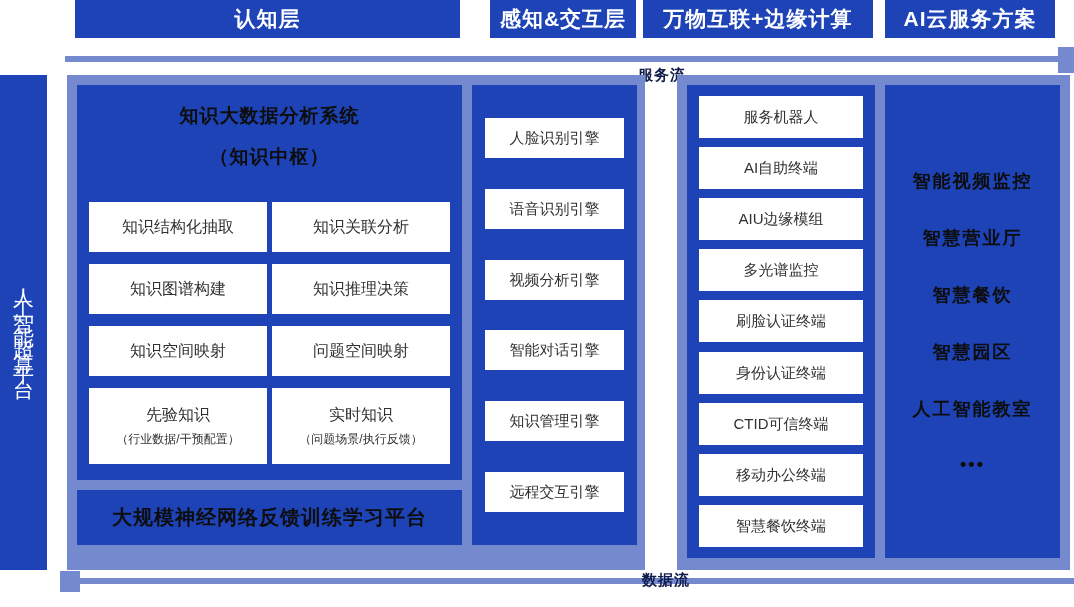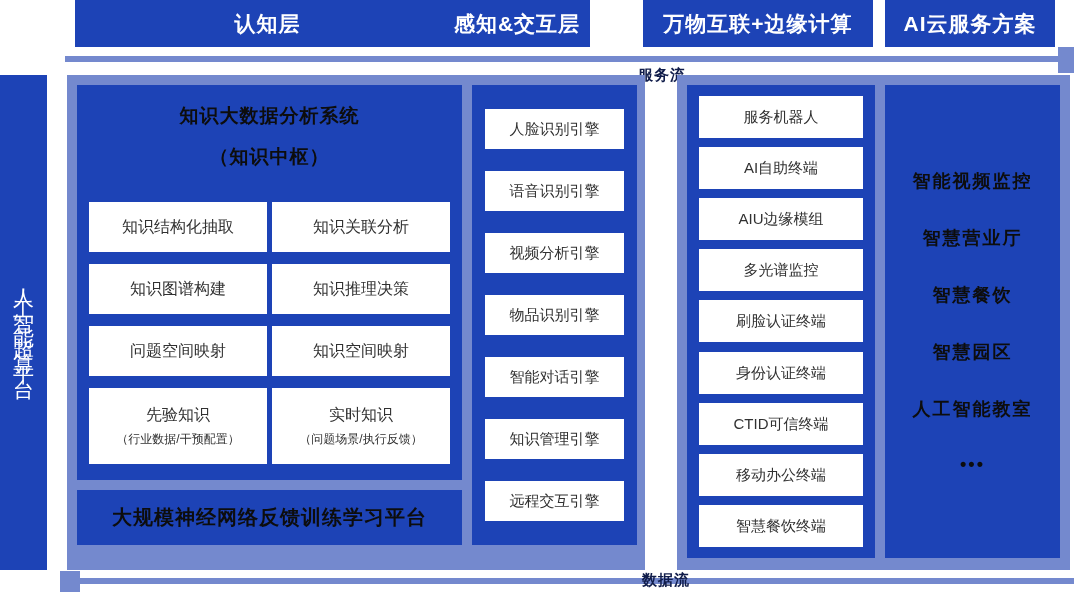--- a/index.html
+++ b/index.html
@@ -1,24 +1,24 @@
 <!DOCTYPE html>
 <html><head>
 <meta charset="utf-8">
 <style>
   html,body{margin:0;padding:0;background:#ffffff;}
   body{font-family:"Liberation Sans","DejaVu Sans",sans-serif;}
   .canvas{position:relative;width:1074px;height:607px;background:#ffffff;overflow:hidden;}
 
   
-  .hdr{position:absolute;top:0;height:47px;background:#1d43b6;color:#ffffff;
+  .hdr{position:absolute;top:0;height:38px;background:#1d43b6;color:#ffffff;
        font-size:21px;font-weight:bold;display:flex;align-items:center;justify-content:center;
        letter-spacing:1px;}
   .hdr1{left:75px;width:385px;}
-  .hdr2{left:444px;width:146px;}
+  .hdr2{left:490px;width:146px;}
   .hdr3{left:643px;width:230px;}
   .hdr4{left:885px;width:170px;}
 
   
   .flow-line{position:absolute;background:#7489ce;height:6px;}
   .svc-line{left:65px;width:993px;top:56px;}
   .svc-head{position:absolute;left:1058px;top:47px;width:16px;height:26px;background:#7489ce;}
   .dat-line{left:80px;width:994px;top:578px;}
   .dat-head{position:absolute;left:60px;top:571px;width:20px;height:21px;background:#7489ce;}
   .flow-label{position:absolute;font-size:15px;font-weight:bold;color:#101c4a;letter-spacing:1px;}
@@ -96,23 +96,23 @@
       <div class="modules">
 
           <div class="wbox module">知识结构化抽取</div>
 
           <div class="wbox module">知识关联分析</div>
 
           <div class="wbox module">知识图谱构建</div>
 
           <div class="wbox module">知识推理决策</div>
 
+          <div class="wbox module">知识空间映射</div>
+
           <div class="wbox module">问题空间映射</div>
-
-          <div class="wbox module">知识空间映射</div>
         </div>
       <div class="kboxes">
 
           <div class="wbox kbox">
             <div class="kbox-title">先验知识</div>
             <div class="kbox-sub">（行业数据/干预配置）</div>
           </div>
 
           <div class="wbox kbox">
             <div class="kbox-title">实时知识</div>
@@ -125,21 +125,20 @@
 
     <div class="panel col2">
 
         <div class="wbox engine">人脸识别引擎</div>
 
         <div class="wbox engine">语音识别引擎</div>
 
 
         <div class="wbox engine">视频分析引擎</div>
 
-        <div class="wbox engine">物品识别引擎</div>
 
         <div class="wbox engine">智能对话引擎</div>
 
         <div class="wbox engine">知识管理引擎</div>
 
         <div class="wbox engine">远程交互引擎</div>
       </div>
   </div>
 
   <div class="container container-right">

